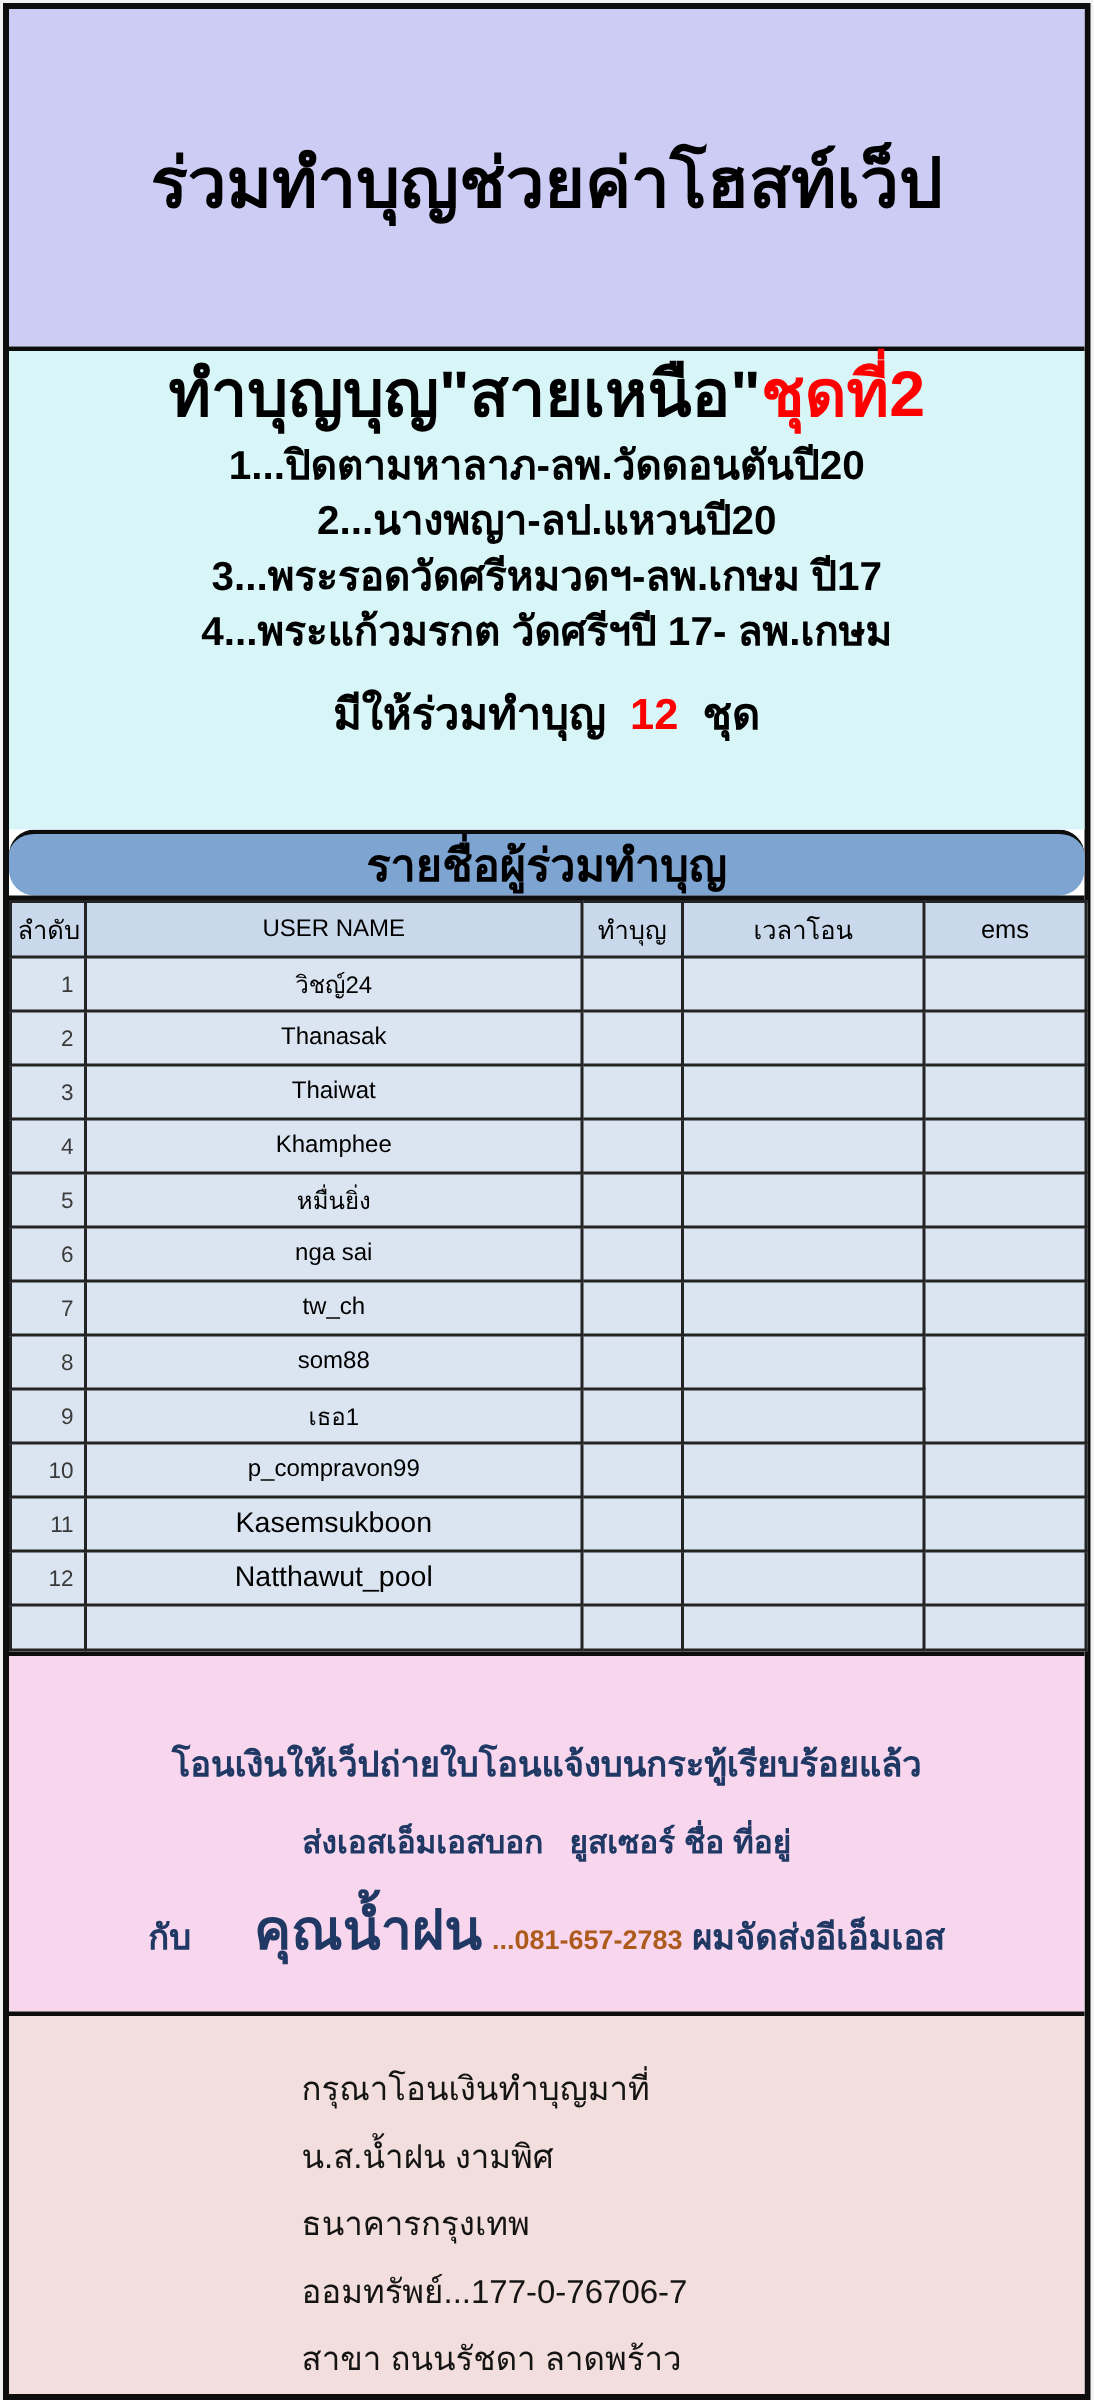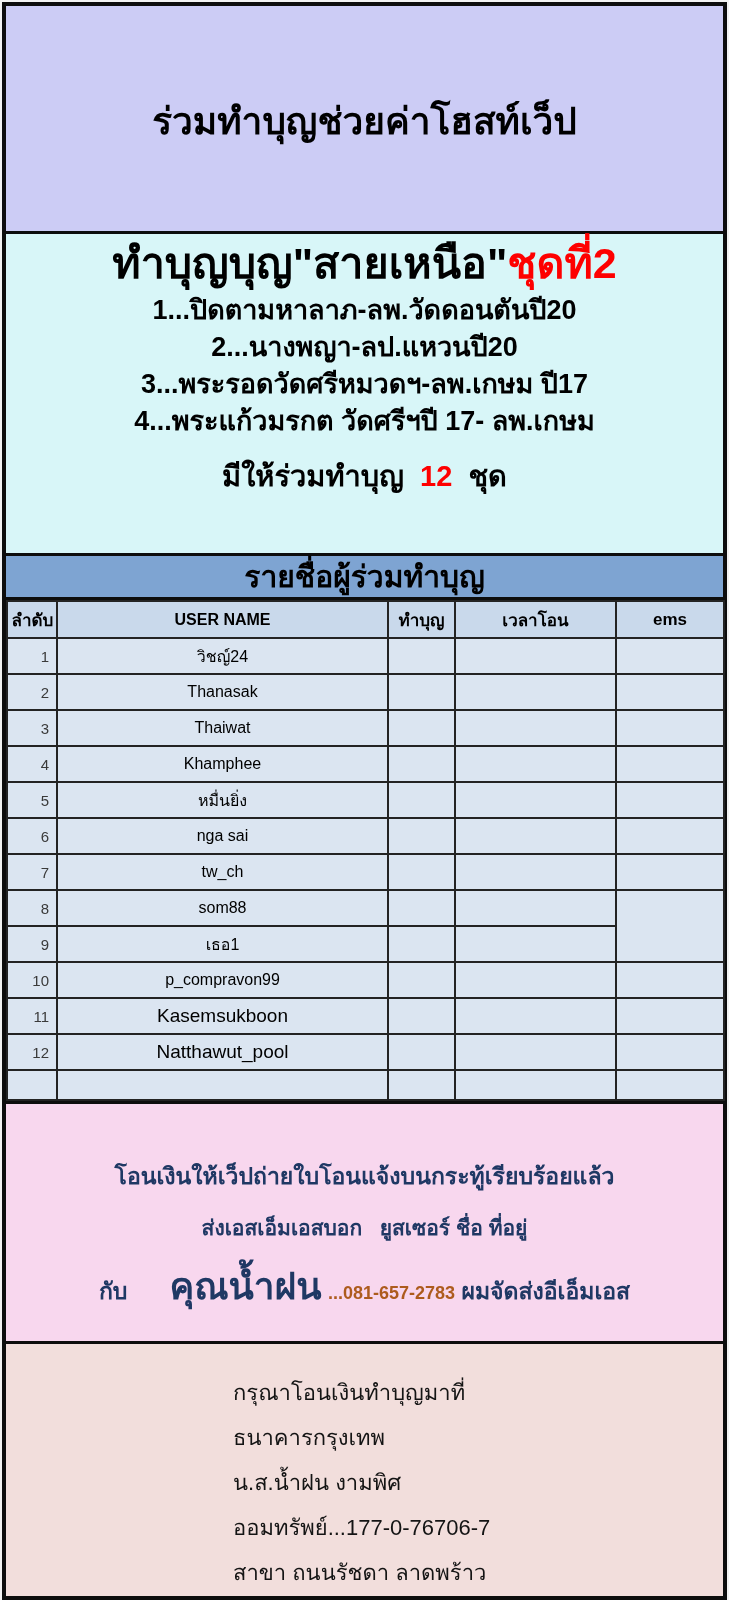--- a/index.html
+++ b/index.html
@@ -24,47 +24,47 @@
     margin:2px 0 0 2px;width:725px;box-sizing:border-box;
     border:4px solid #0d0d0d;background:#fff;
   }
   section{box-sizing:border-box;}
 
   
   .sec-lavender{
     height:225px;background:var(--lavender);
     display:flex;align-items:center;justify-content:center;
   }
-  .main-title{font-size:37px;font-weight:600;letter-spacing:0px;line-height:1;padding-top:6px;}
+  .main-title{font-size:46px;font-weight:600;letter-spacing:0px;line-height:1;padding-top:6px;}
 
   
   .sec-cyan{
     height:322px;background:var(--cyan);border-top:3px solid #0d0d0d;
     text-align:center;
   }
   .promo-headline{font-size:43px;font-weight:700;line-height:1.3;margin-top:2px;}
   .red{color:var(--red);}
   .promo-item{font-size:27px;font-weight:700;line-height:37px;}
   .sets-line{font-size:29px;font-weight:700;margin-top:13px;}
   .sets-line .count{margin:0 8px;}
   .price-line{font-size:22px;font-weight:700;margin-top:17px;}
 
   
   .band{
     height:44px;background:var(--band_blue);border-top:3px solid #0d0d0d;
     display:flex;align-items:center;justify-content:center;
-    font-size:30px;font-weight:600;
+    font-size:30px;font-weight:600;border-radius:17px;
   }
 
   
   table{width:717px;border-collapse:collapse;table-layout:fixed;background:var(--row_bg);}
   .table-wrap{border-top:3px solid #0d0d0d;}
   th,td{border:2px solid var(--grid);overflow:hidden;white-space:nowrap;}
   thead tr{height:37px;}
-  th{background:var(--header_row);font-size:17px;font-weight:700;text-align:center;}
+  th{background:var(--header_row);font-size:17px;font-weight:400;text-align:center;}
   th.c-user{font-size:16px;}
   tbody tr{height:36px;}
   td{background:var(--row_bg);text-align:center;font-size:16px;}
   td.c-no{text-align:right;padding-right:7px;font-size:15px;color:#3a3a3a;}
   tr.big td.c-user{font-size:19px;margin-top:12px;}
   tr.empty{height:30px;}
 
   
   .sec-pink{
     height:240px;background:var(--pink);border-top:3px solid #0d0d0d;
@@ -73,21 +73,20 @@
   .pink-l1{padding-top:54px;font-size:23px;}
   .pink-l2{margin-top:17px;font-size:21px;}
   .pink-l3{margin-top:12px;font-size:23px;}
   .pink-name{font-size:37px;letter-spacing:0;margin-left:42px;}
   .pink-phone{color:var(--phone_orange);font-size:18px;}
 
   
   .sec-peach{
     height:255px;background:var(--peach);border-top:3px solid #0d0d0d;
     padding-top:26px;
-    padding-left:32px;
   }
   .bank-line{margin-left:195px;font-size:22px;line-height:45px;font-weight:500;color:#141414;}
 </style>
 </head>
 <body>
 
 <div class="sheet">
 
   <section class="sec-lavender">
     <div class="main-title">ร่วมทำบุญช่วยค่าโฮสท์เว็ป</div>
@@ -220,19 +219,19 @@
   </div>
 
   <section class="sec-pink">
     <div class="pink-l1">โอนเงินให้เว็ปถ่ายใบโอนแจ้งบนกระทู้เรียบร้อยแล้ว</div>
     <div class="pink-l2">ส่งเอสเอ็มเอสบอก&nbsp;&nbsp; ยูสเซอร์ ชื่อ ที่อยู่</div>
     <div class="pink-l3"><span>กับ</span><span class="pink-name">คุณน้ำฝน</span> <span class="pink-phone">...081-657-2783</span> <span>ผมจัดส่งอีเอ็มเอส</span></div>
   </section>
 
   <section class="sec-peach">
     <div class="bank-line">กรุณาโอนเงินทำบุญมาที่</div>
+    <div class="bank-line">น.ส.น้ำฝน งามพิศ</div>
     <div class="bank-line">ธนาคารกรุงเทพ</div>
-    <div class="bank-line">น.ส.น้ำฝน งามพิศ</div>
     <div class="bank-line">ออมทรัพย์...177-0-76706-7</div>
     <div class="bank-line">สาขา ถนนรัชดา ลาดพร้าว</div>
   </section>
 
 </div>
 
 </body></html>

